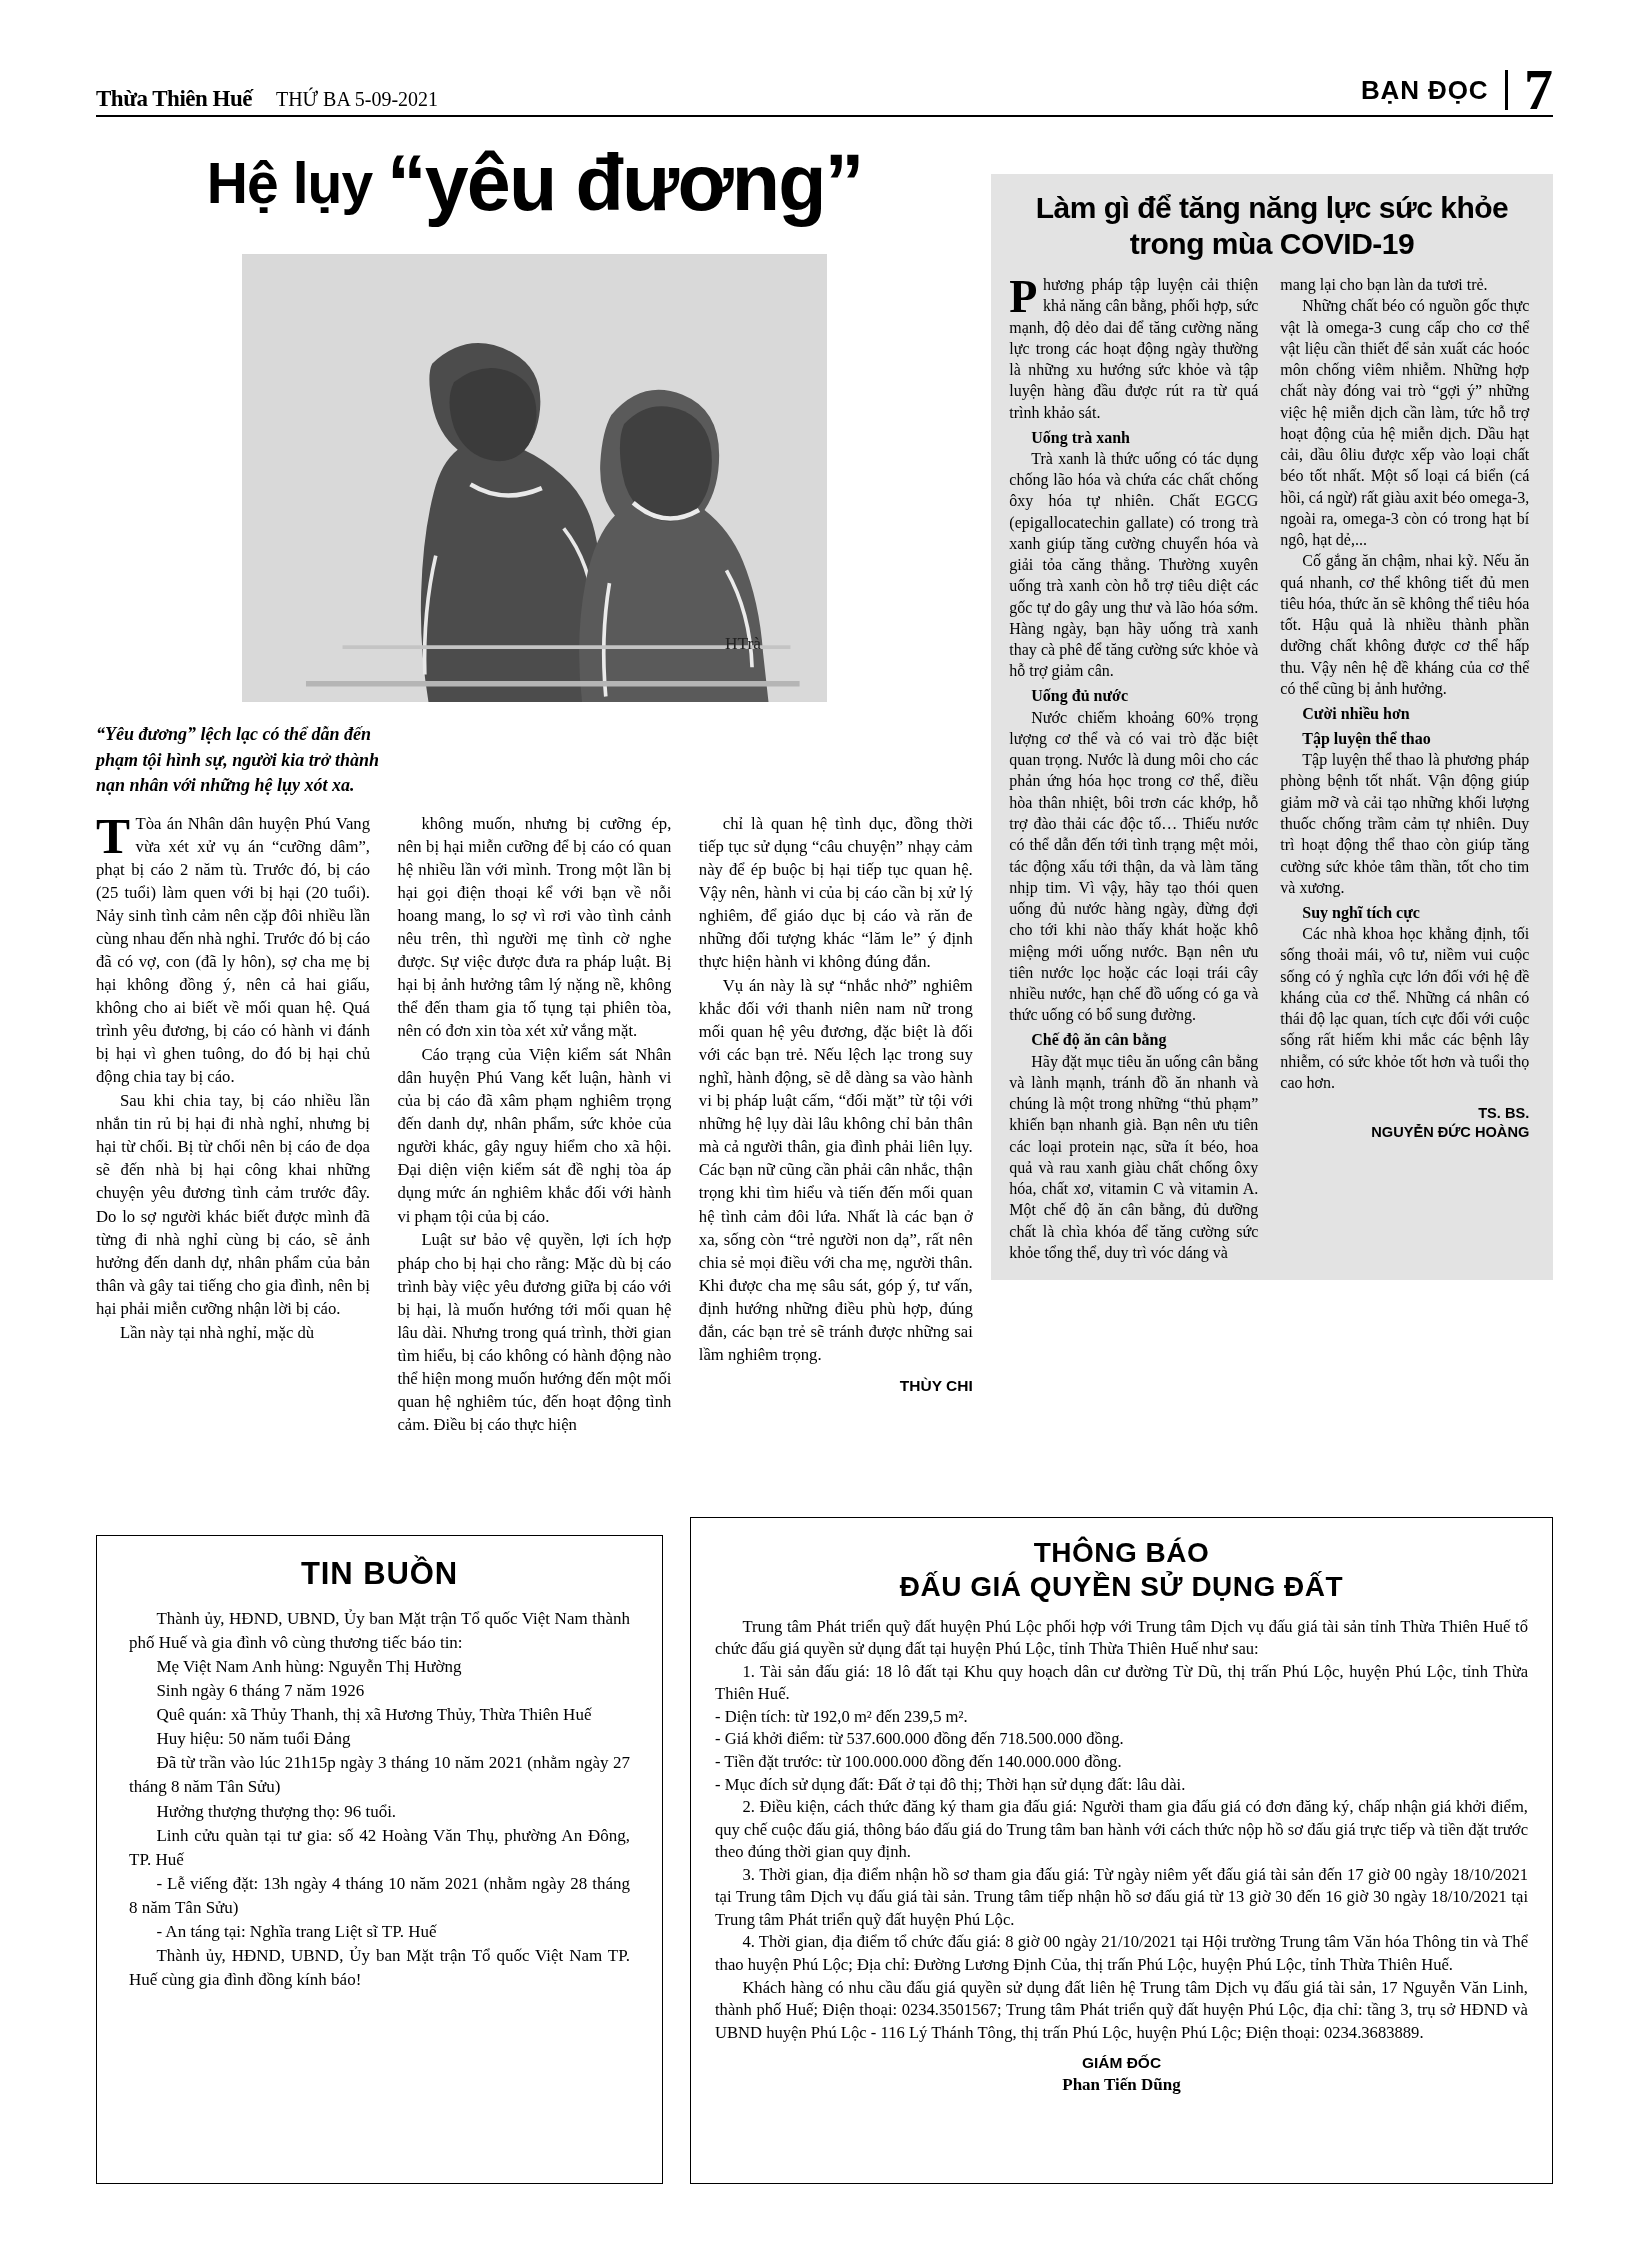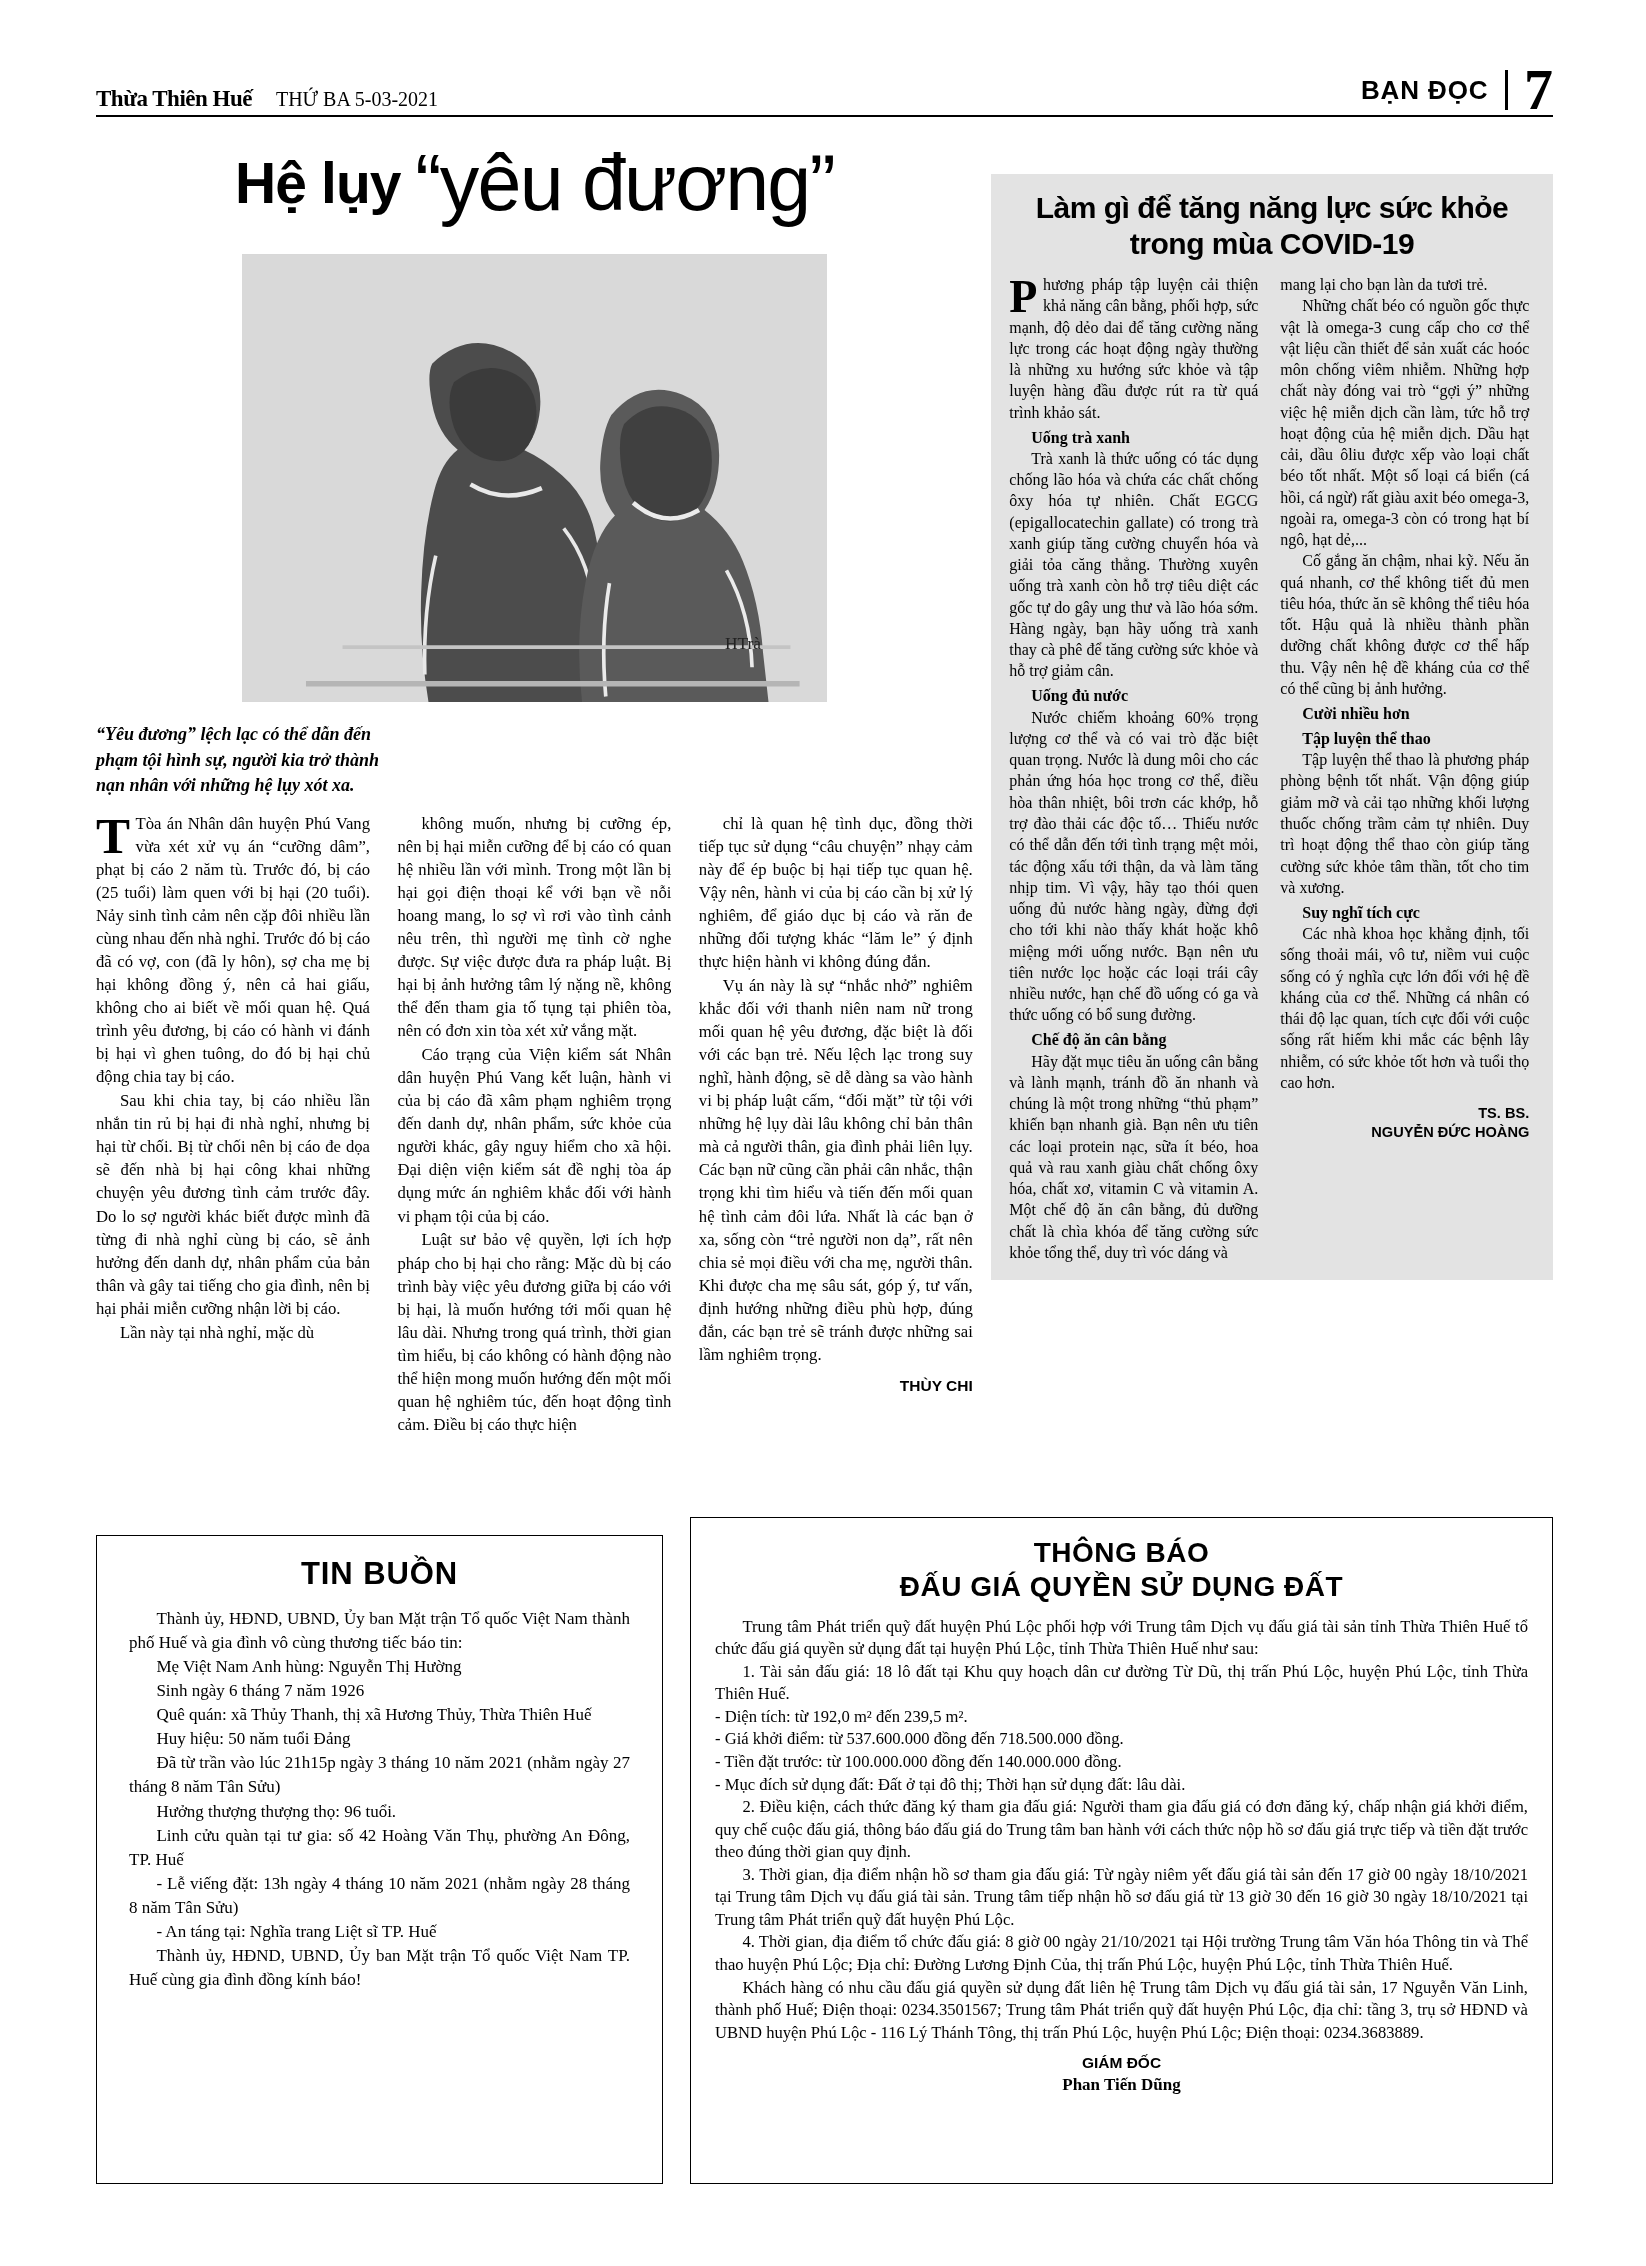--- a/index.html
+++ b/index.html
@@ -95,21 +95,21 @@
   .headline .h1 {
     font-family: "Liberation Sans", sans-serif;
     font-weight: bold;
     font-size: 57px;
     letter-spacing: -0.9px;
     display: inline-block;
     vertical-align: middle;
   }
   .headline .h2 {
     font-family: "Liberation Sans", sans-serif;
-    font-weight: normal;
+    font-weight: bold;
     font-size: 79px;
     letter-spacing: -1.8px;
     display: inline-block;
     vertical-align: middle;
     margin-left: 11px;
   }
   .illus {
     margin: 16.4px auto 0 auto;
     width: 585px;
     height: 448px;
@@ -304,21 +304,21 @@
   }
 </style>
 </head>
 <body>
 
 <div class="page">
 
   <div class="masthead">
     <div class="mast-left">
       <span class="mast-paper">Thừa Thiên Huế</span>
-      <span class="mast-date">THỨ BA  5-03-2021</span>
+      <span class="mast-date">THỨ BA  5-09-2021</span>
     </div>
     <div class="mast-right">
       <span class="mast-section">BẠN ĐỌC</span>
       <span class="mast-rule"></span>
       <span class="mast-pageno">7</span>
     </div>
   </div>
   <div class="mast-line"></div>
 
   <div class="article-main">

